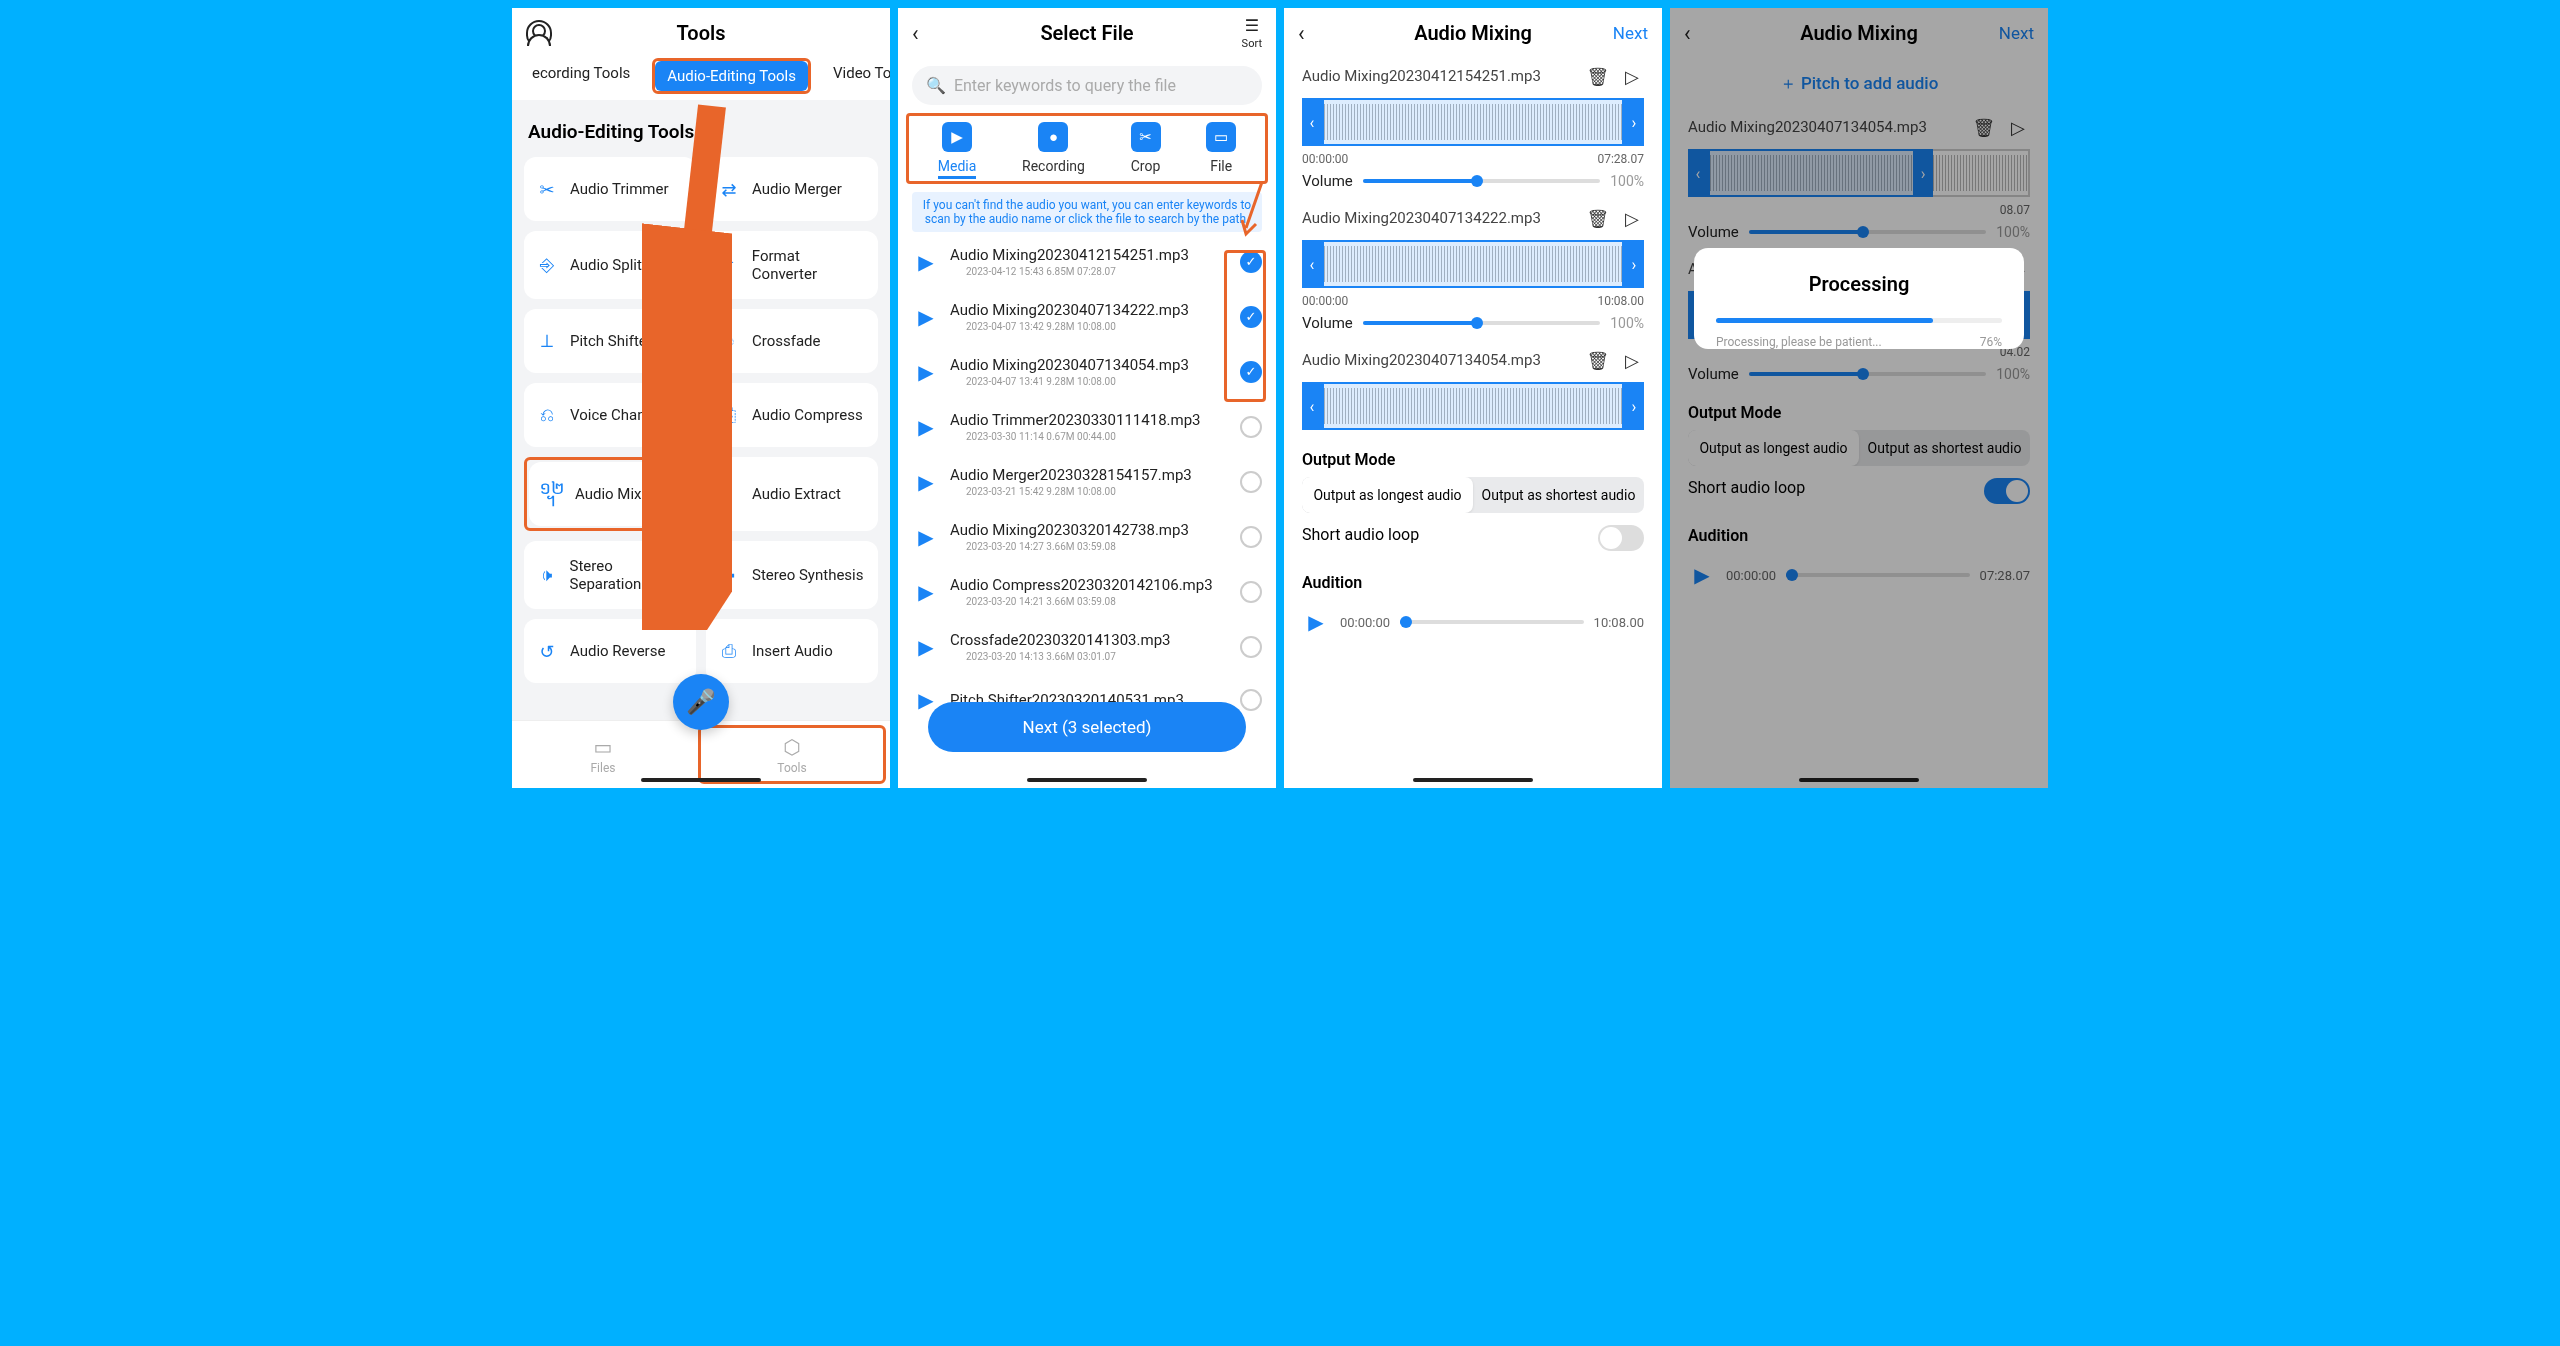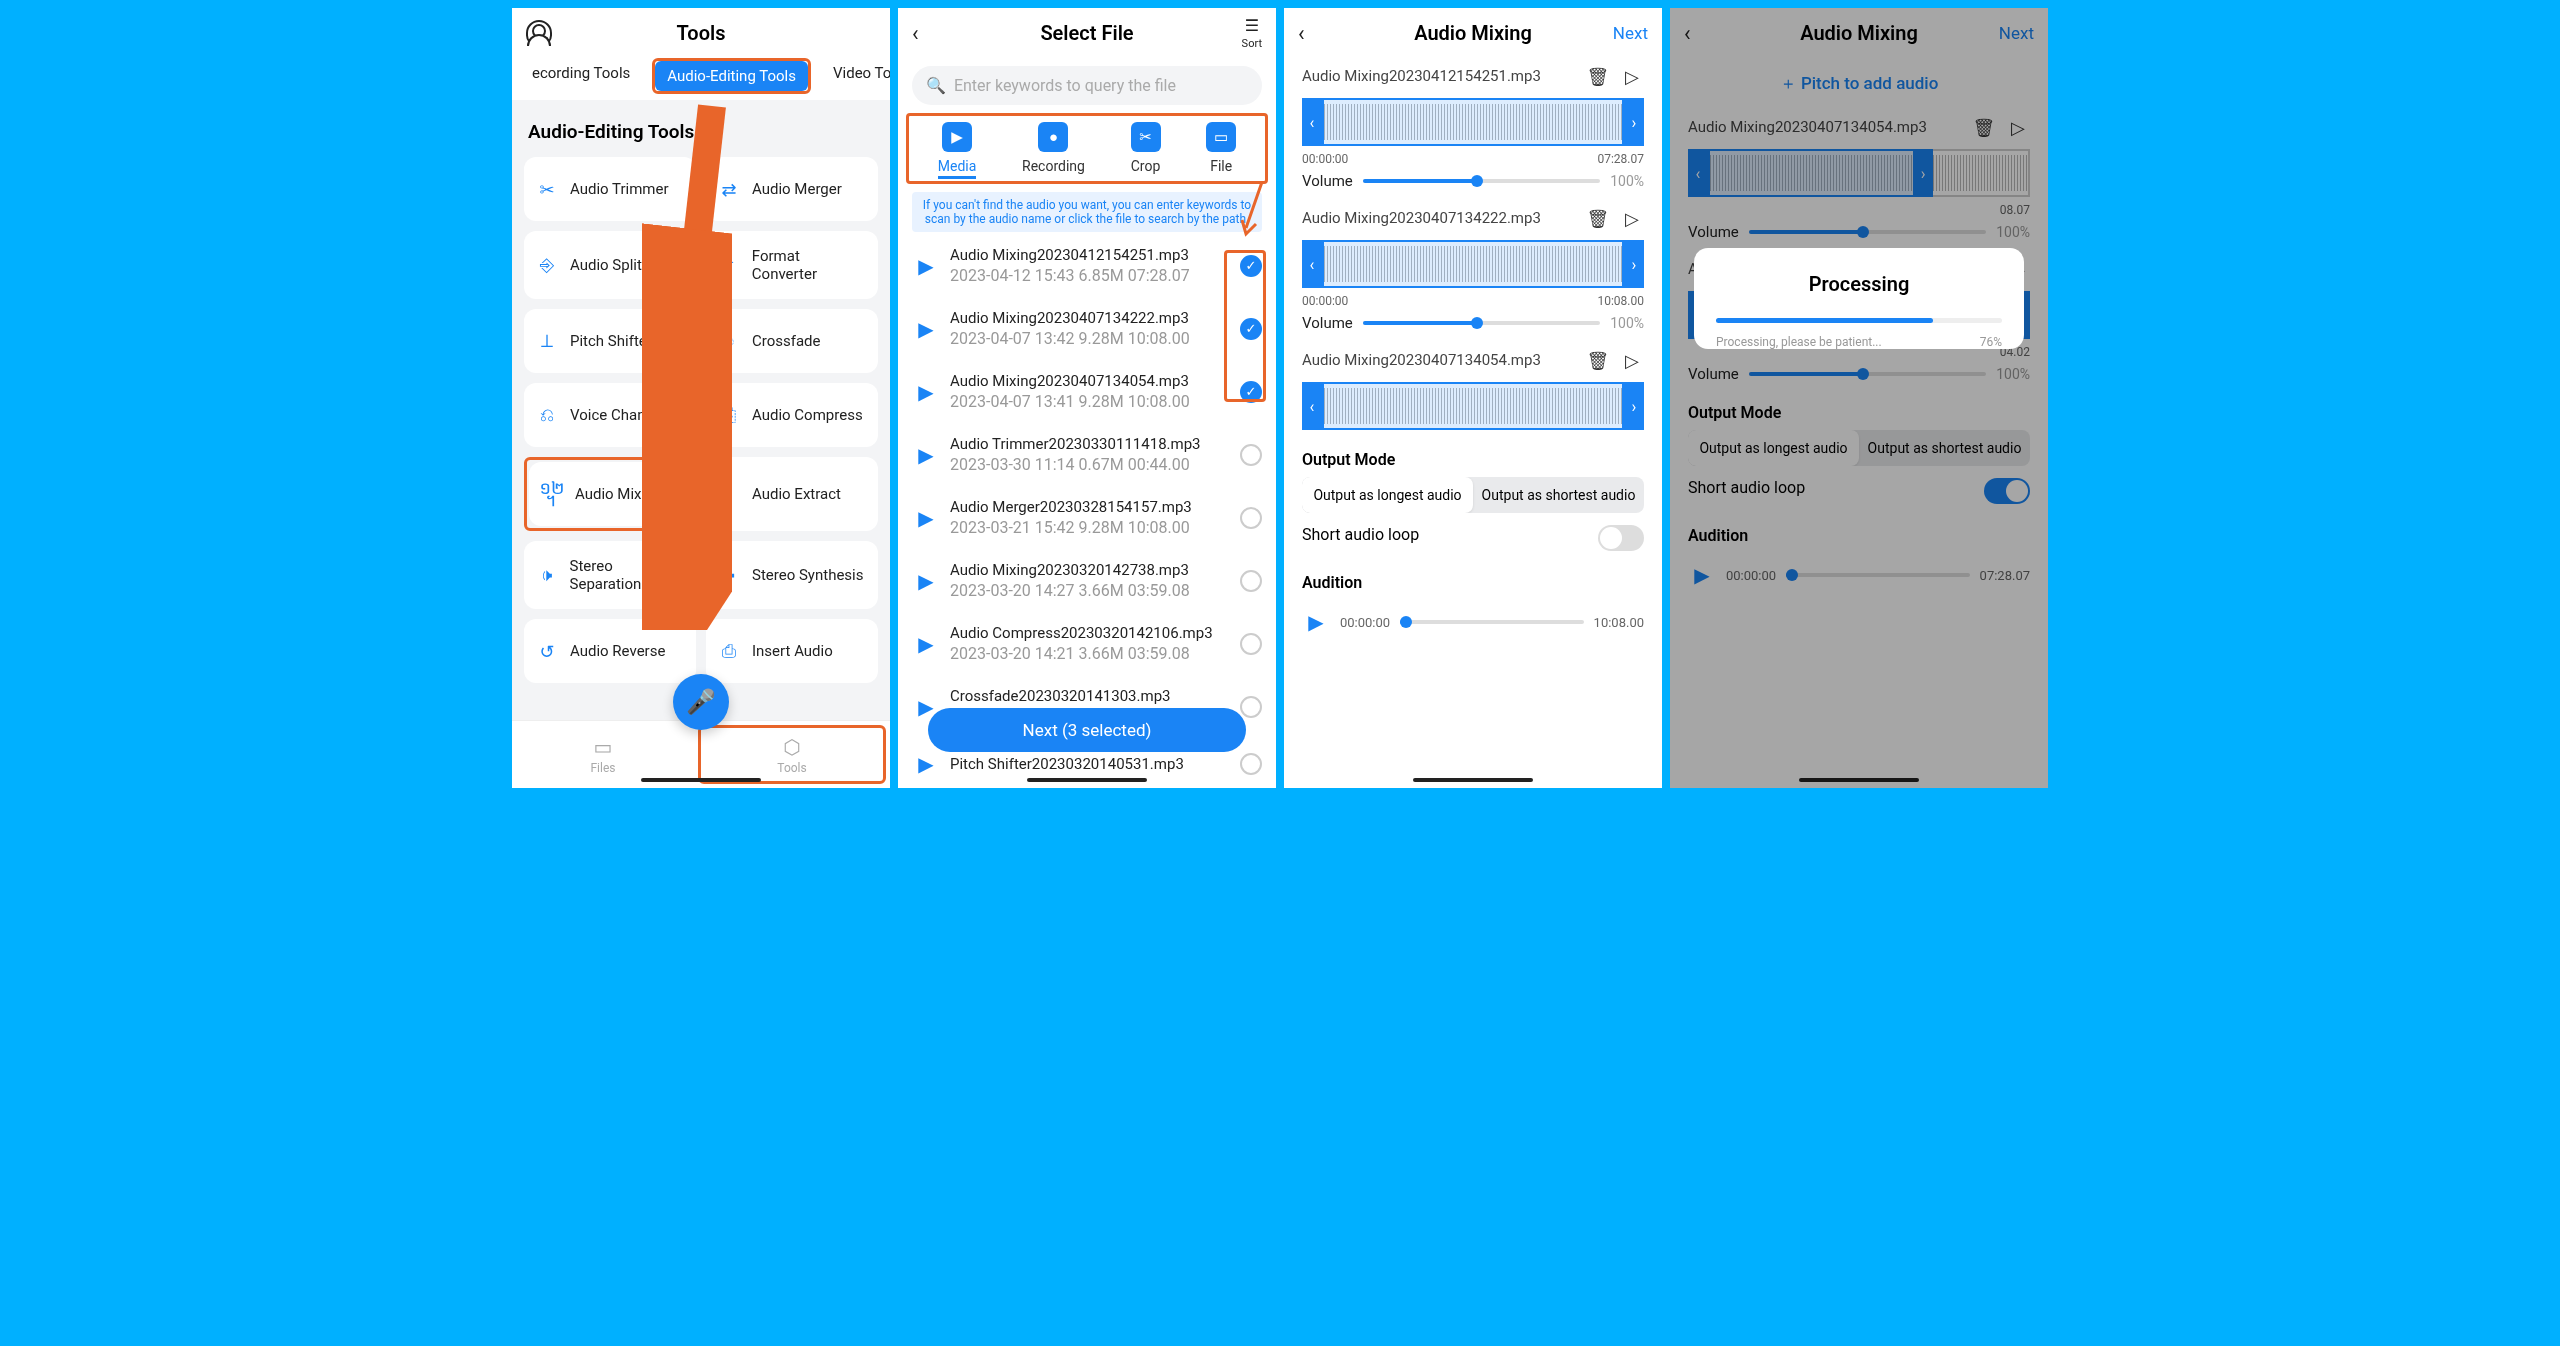--- a/index.html
+++ b/index.html
@@ -38,25 +38,25 @@
   .src-tabs.hl { border:3px solid #e8652a; border-radius:4px; }
   .src-tab { display:flex; flex-direction:column; align-items:center; gap:6px; font-size:14px; color:#333; }
   .src-tab.active { color:#1a84f5; border-bottom:3px solid #1a84f5; padding-bottom:2px; }
   .src-icon { width:30px; height:30px; background:#1a84f5; border-radius:6px; display:flex; align-items:center; justify-content:center; color:#fff; font-size:15px; }
   .hint { margin:8px 14px 2px; padding:6px 8px; background:#e8f2ff; color:#1a84f5; font-size:12px; text-align:center; border-radius:4px; }
   .file-list { flex:1; overflow:hidden; padding:0 14px; }
   .file-row { display:flex; align-items:center; gap:10px; padding:12px 0; }
   .play-tri { width:28px; height:28px; display:flex; align-items:center; justify-content:center; color:#1a84f5; font-size:20px; }
   .file-info { flex:1; }
   .file-name { font-size:15px; color:#222; }
-  .file-meta { font-size:16px; color:#999; margin-top:2px; }
+  .file-meta { font-size:10px; color:#999; margin-top:2px;margin-left:16px; }
   .check { width:22px; height:22px; border:2px solid #ccc; border-radius:50%; display:flex; align-items:center; justify-content:center; color:#fff; font-size:13px; }
   .check.on { background:#1a84f5; border-color:#1a84f5; }
   .checks-hl { border:3px solid #e8652a; position:absolute; right:10px; top:242px; width:42px; height:152px; border-radius:4px; pointer-events:none; }
-  .next-btn { position:absolute; bottom:36px; left:30px; right:30px; height:44px; background:#1a84f5; color:#fff; border-radius:28px; display:flex; align-items:center; justify-content:center; font-size:17px; }
+  .next-btn { position:absolute; bottom:36px; left:30px; right:30px; height:50px; background:#1a84f5; color:#fff; border-radius:28px; display:flex; align-items:center; justify-content:center; font-size:17px; }
   .sort-icon { display:flex; flex-direction:column; align-items:center; gap:2px; color:#222; font-size:11px; }
   .track { padding:6px 18px 10px; }
   .track-head { display:flex; align-items:center; gap:10px; }
   .track-name { flex:1; font-size:15px; color:#444; }
   .icon-btn { width:24px; height:24px; display:flex; align-items:center; justify-content:center; font-size:18px; color:#333; }
   .wave-wrap { margin-top:10px; height:48px; display:flex; align-items:stretch; }
   .wave-btn { width:20px; background:#1a84f5; color:#fff; display:flex; align-items:center; justify-content:center; font-size:16px; }
   .wave { flex:1; background:#fff; border:2px solid #1a84f5; position:relative; overflow:hidden; }
   .wave::before { content:""; position:absolute; inset:4px 0; background:repeating-linear-gradient(90deg, #888 0 1px, transparent 1px 3px); opacity:0.6; }
   .wave.full::after { content:""; position:absolute; inset:0; background:rgba(26,132,245,0.15); }

